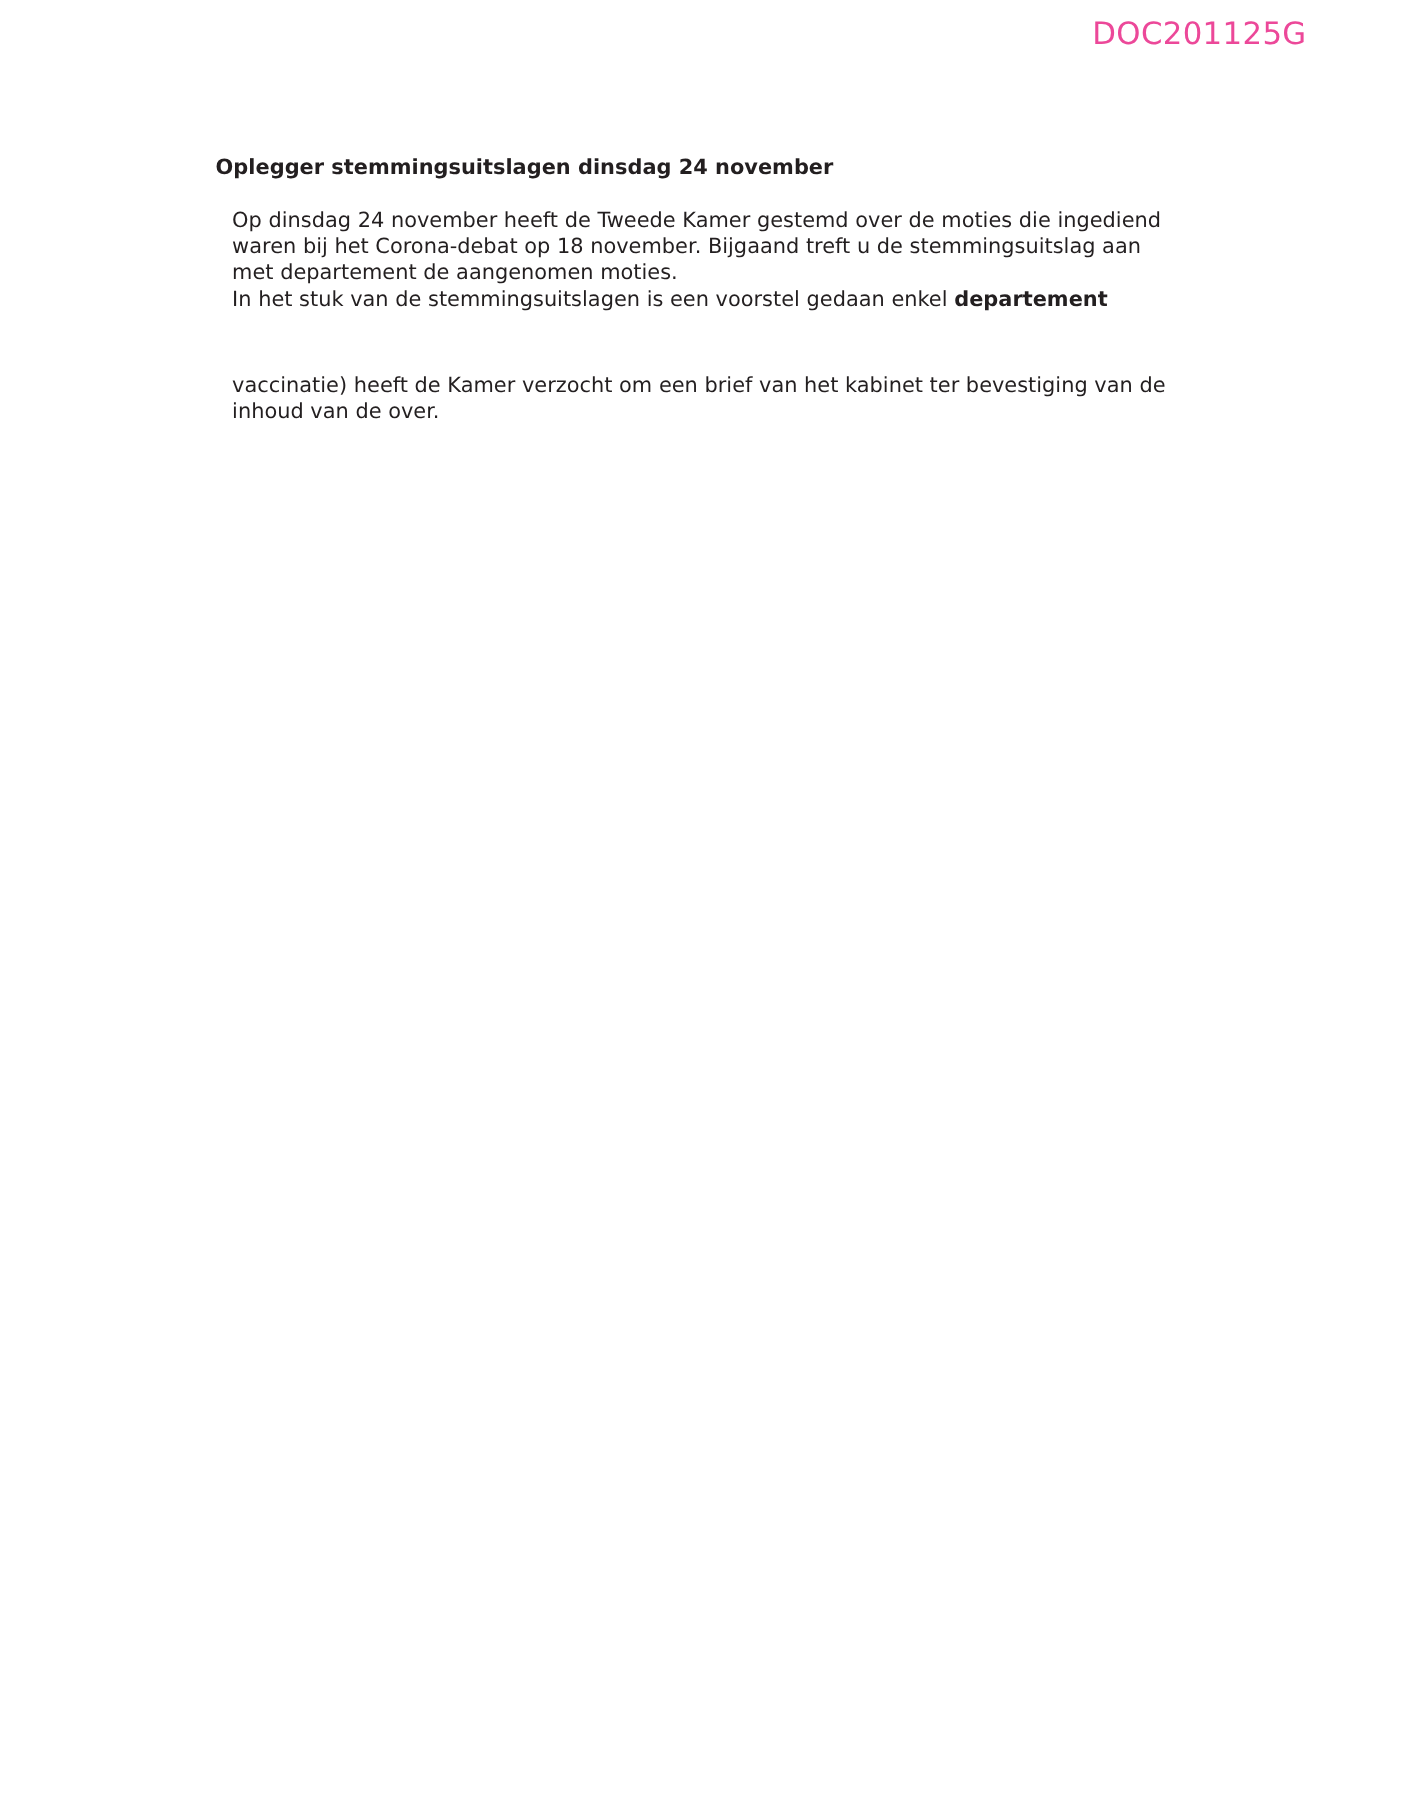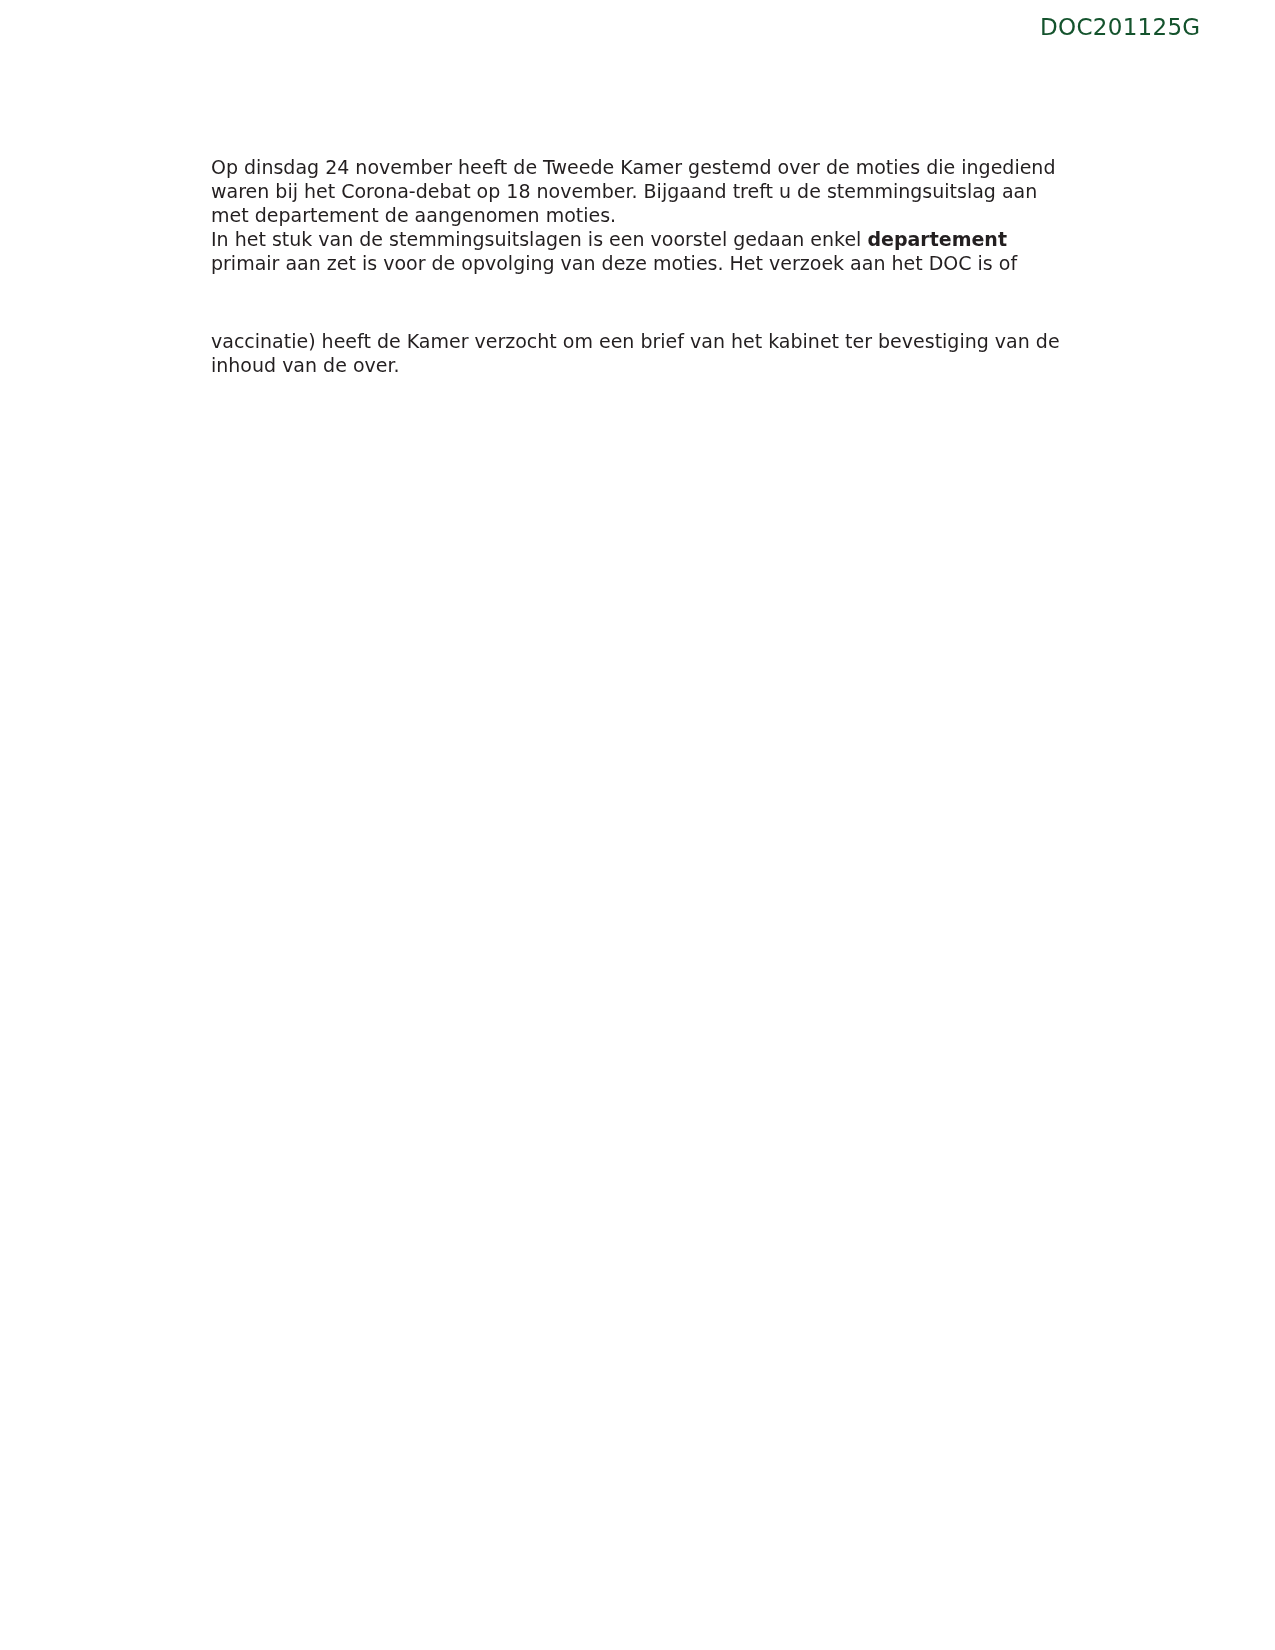--- a/index.html
+++ b/index.html
@@ -11,24 +11,24 @@
       width: 1275px;
       height: 1650px;
       position: relative;
       overflow: hidden;
       font-family: "DejaVu Sans", "Liberation Sans", sans-serif;
       color: #231f20;
     }
     .doc-id {
       position: absolute;
       top: 14px;
-      left: 1040px;
-      font-size: 23px;
+      left: 993px;
+      font-size: 28px;
       letter-spacing: 0.3px;
-      color: #14532d;
+      color: #ec4899;
       white-space: nowrap;
     }
     .content {
       position: absolute;
       top: 140px;
       left: 196px;
       width: 900px;
       font-size: 19px;
       line-height: 24px;
     }
@@ -48,27 +48,27 @@
       height: 24px;
     }
     b { font-weight: bold; }
   </style>
 </head>
 <body>
 
 <div class="doc-id">DOC201125G</div>
 
 <div class="content">
+  <div class="title">Oplegger stemmingsuitslagen dinsdag 24 november</div>
 
   <div class="para">
     <span class="line">Op dinsdag 24 november heeft de Tweede Kamer gestemd over de moties die ingediend</span>
     <span class="line">waren bij het Corona-debat op 18 november. Bijgaand treft u de stemmingsuitslag aan</span>
     <span class="line">met departement de aangenomen moties.</span>
     <span class="line"><span>In het stuk van de stemmingsuitslagen is een voorstel gedaan enkel </span><b>departement</b></span>
-    <span class="line">primair aan zet is voor de opvolging van deze moties. Het verzoek aan het DOC is of</span>
   </div>
 
   <div class="gap"></div>
 
   <div class="para">
     <span class="line">vaccinatie) heeft de Kamer verzocht om een brief van het kabinet ter bevestiging van de</span>
     <span class="line">inhoud van de over.</span>
   </div>
 </div>
 

